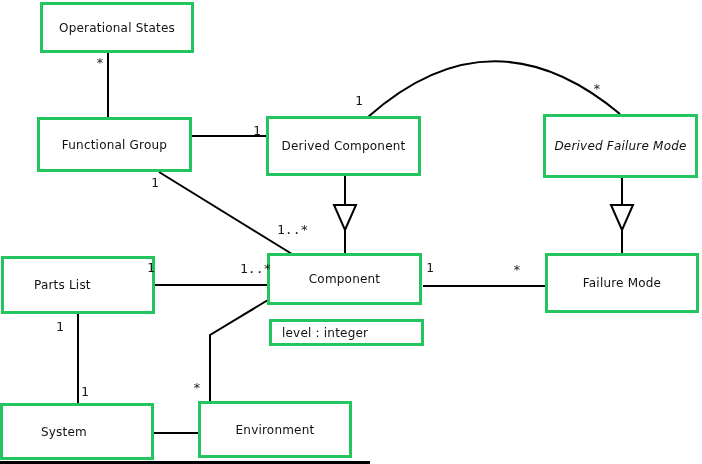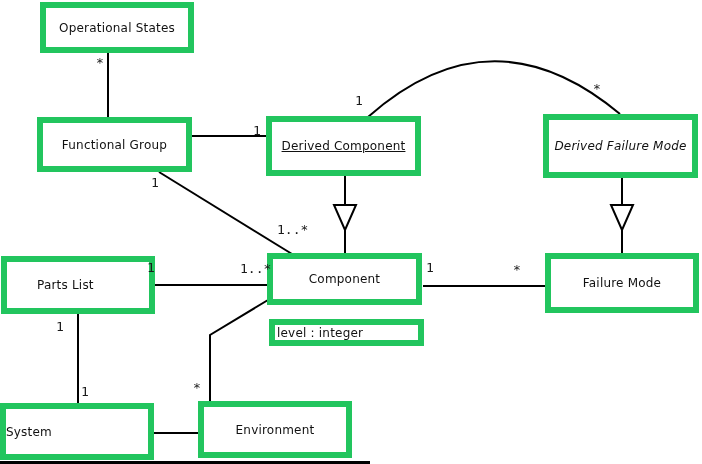--- a/index.html
+++ b/index.html
@@ -8,44 +8,44 @@
     width:702px;height:464px;
     background:#ffffff;
     overflow:hidden;
     font-family:"DejaVu Sans", sans-serif;
   }
   #edges{position:absolute;left:0;top:0;width:702px;height:464px;}
   .node{
     position:absolute;
     box-sizing:border-box;
     background:#ffffff;
-    border:6px solid #22c55e;
+    border:3px solid #22c55e;
     display:flex;align-items:center;justify-content:center;
     font-size:12px;color:#111111;
     letter-spacing:0.2px;
     white-space:nowrap;
   }
   .node.left-align{justify-content:flex-start;text-align:center;}
   .mult{
     position:absolute;
     font-family:"DejaVu Sans Mono", monospace;
     font-size:13px;color:#1a1a1a;
     line-height:13px;
     white-space:nowrap;
   }
   
   #n-operational-states{left:40px;top:2px;width:154px;height:51px;}
   #n-functional-group{left:37px;top:117px;width:155px;height:55px;}
-  #n-derived-component{left:266px;top:116px;width:155px;height:60px;text-decoration:underline;}
+  #n-derived-component{left:266px;top:116px;width:155px;height:60px;}
   #n-derived-failure-mode{left:543px;top:114px;width:155px;height:64px;font-style:italic;}
   #n-parts-list{left:1px;top:256px;width:154px;height:58px;padding-left:30px;}
   #n-component{left:267px;top:253px;width:155px;height:52px;}
-  #n-component-attr{left:269px;top:319px;width:155px;height:27px;padding-left:2px;}
+  #n-component-attr{left:269px;top:319px;width:155px;height:27px;padding-left:10px;}
   #n-failure-mode{left:545px;top:253px;width:154px;height:60px;}
-  #n-system{left:0px;top:403px;width:154px;height:57px;}
+  #n-system{left:0px;top:403px;width:154px;height:57px;padding-left:38px;}
   #n-environment{left:198px;top:401px;width:154px;height:57px;}
   
   #m-os-fg-star{left:96px;top:56px;}
   #m-fg-dc-one{left:253px;top:124px;}
   #m-fg-comp-one{left:151px;top:176px;}
   #m-dc-arc-one{left:355px;top:94px;}
   #m-dfm-arc-star{left:593px;top:82px;}
   #m-fg-comp-many{left:277px;top:223px;}
   #m-pl-comp-many{left:240px;top:262px;}
   #m-pl-comp-one{left:147px;top:261px;}

